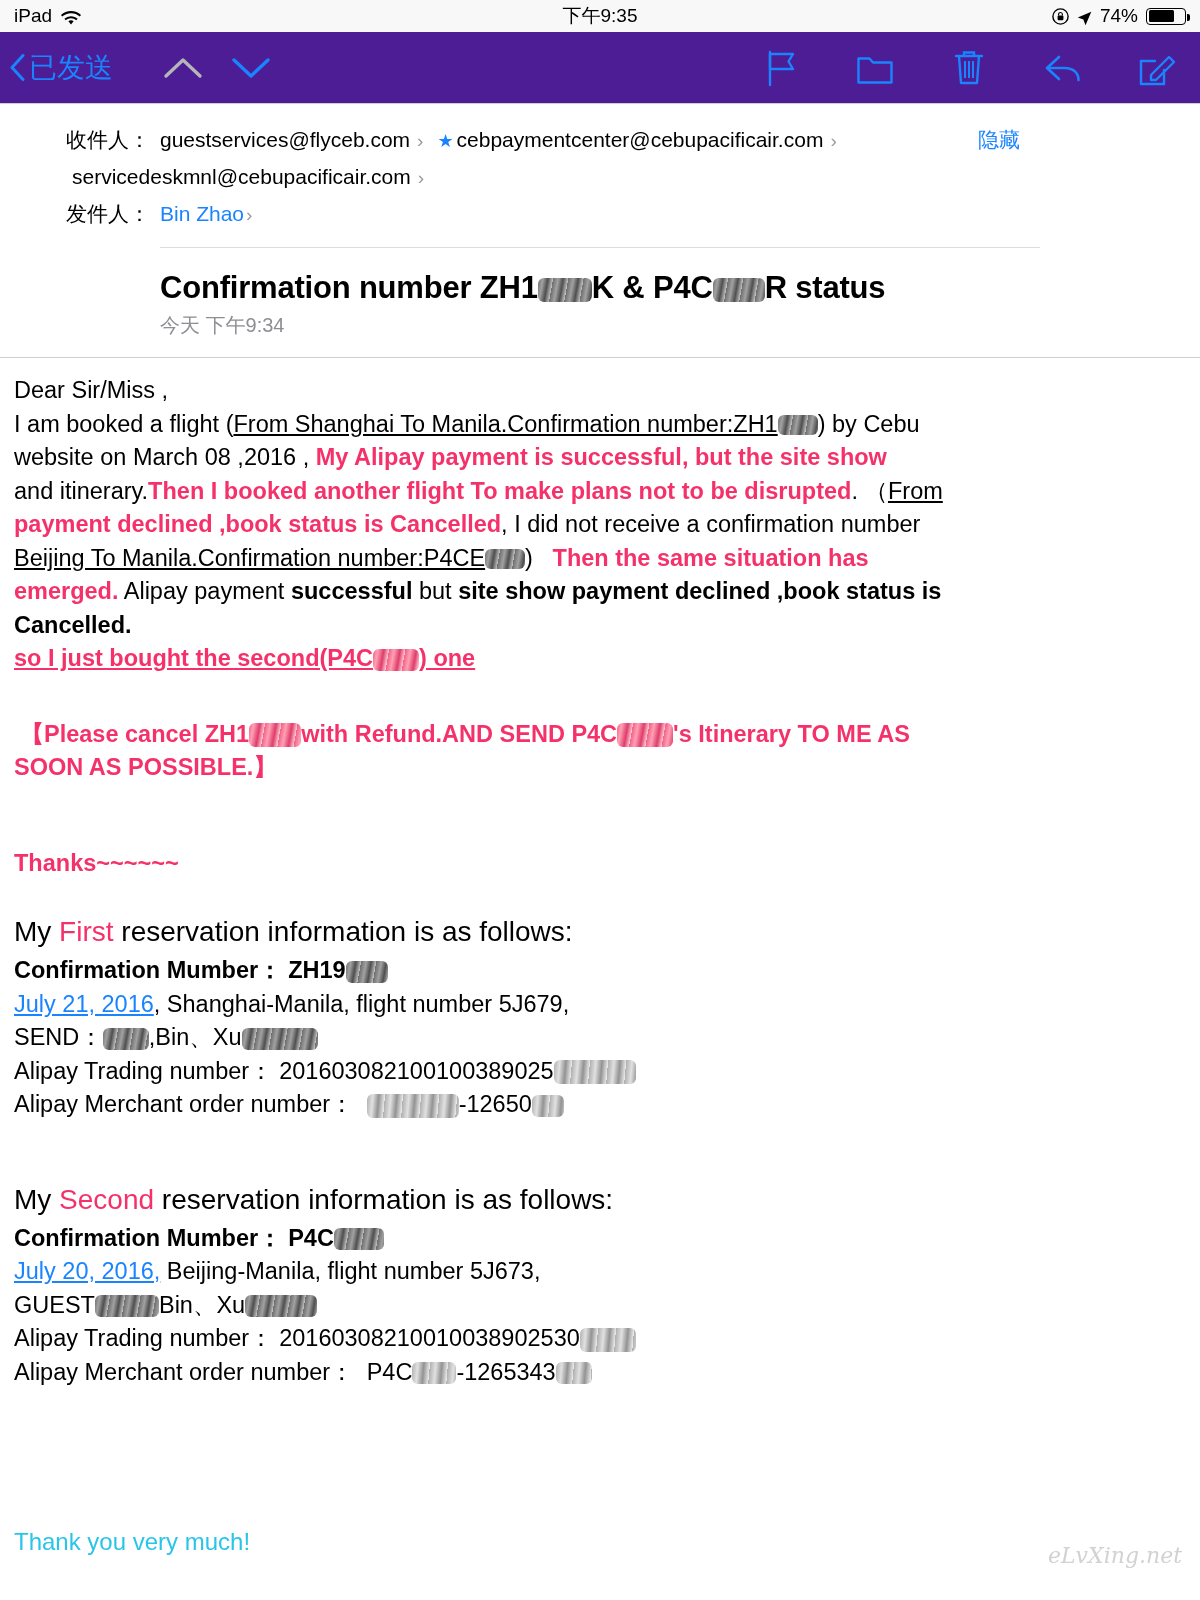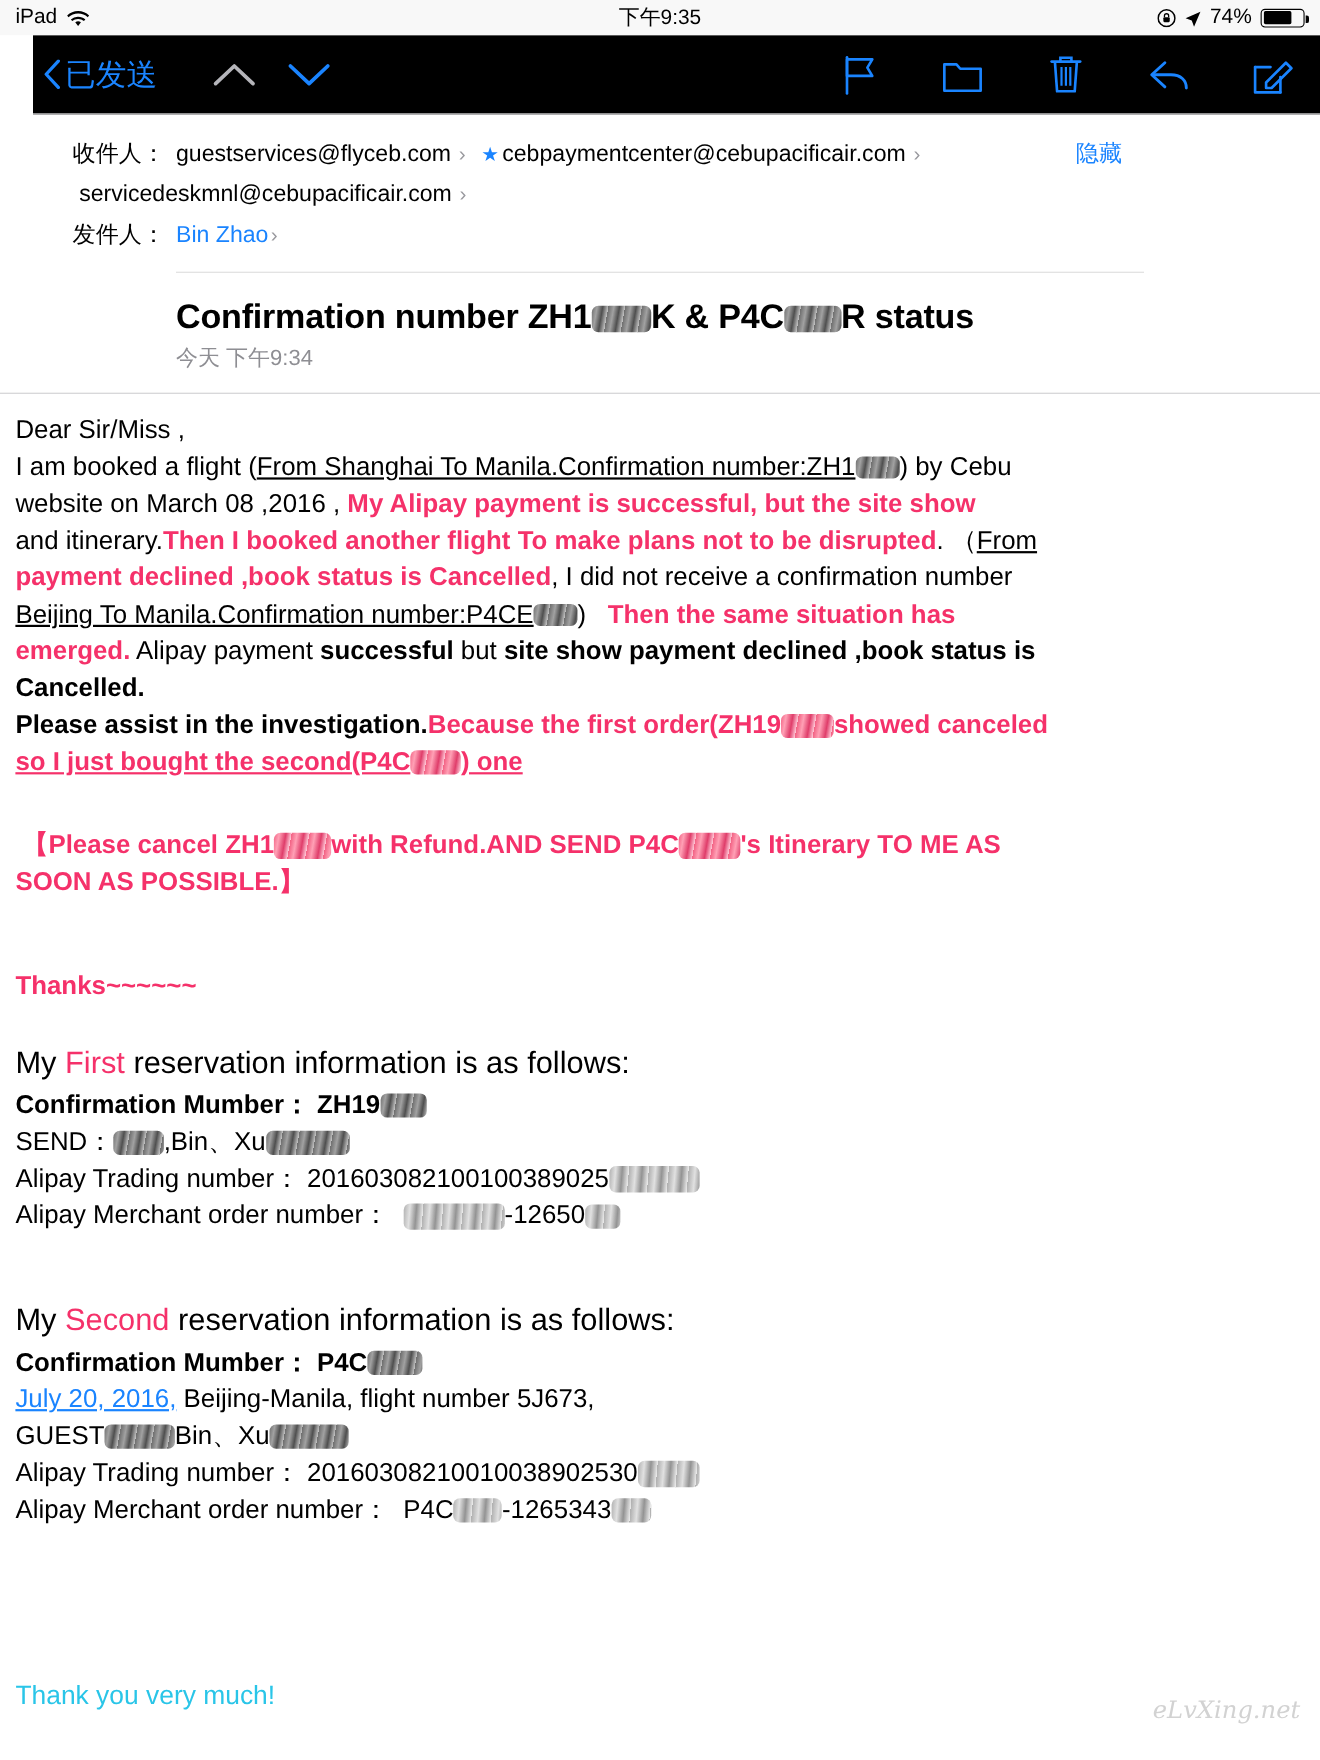--- a/index.html
+++ b/index.html
@@ -63,27 +63,26 @@
     right: -5px; top: 5px;
     width: 3px; height: 7px;
     background: #000;
     border-radius: 0 2px 2px 0;
   }
   .batt-fill { background: #000; height: 100%; width: 74%; border-radius: 1.5px; }
 
   
   .toolbar {
     height: 72px;
-    background: #000000;
+    background: #4c1d95;
     border-bottom: 1px solid #cfcfd1;
     display: flex;
     align-items: center;
     padding: 0 14px 0 10px;
     box-sizing: border-box;
-    margin-left: 30px;
   }
   .back-btn {
     display: flex;
     align-items: center;
     color: #1a84ff;
     font-size: 28px;
     gap: 4px;
   }
   .chev-left {
     width: 15px; height: 27px;
@@ -379,23 +378,20 @@
   </p>
 
   <p>
     <span class="pink">emerged.</span><span> Alipay payment </span><span class="b">successful</span><span> but </span><span class="b">site show payment declined ,book status is</span>
   </p>
 
   <p>
     <span class="b">Cancelled.</span>
   </p>
 
-  <p>
-    <span class="b">Please assist in the investigation.</span><span class="pink">Because the first order(ZH19</span><span class="redact pinkish" style="width:48px;height:22px;"></span><span class="pink">showed canceled</span>
-  </p>
 
   <p>
     <span class="pink u">so I just bought the second(P4C</span><span class="redact pinkish" style="width:46px;height:22px;"></span><span class="pink u">) one</span>
   </p>
 
   <p class="blk" style="height:42px;"></p>
 
   <p>
     &nbsp;<span class="pink">【Please cancel ZH1</span><span class="redact pinkish" style="width:52px;height:24px;"></span><span class="pink">with Refund.AND SEND P4C</span><span class="redact pinkish" style="width:56px;height:24px;"></span><span class="pink">'s Itinerary TO ME AS</span>
   </p>
@@ -412,20 +408,23 @@
   <p style="height:30px;"></p>
 
   <p class="sec-head">
     <span>My </span><span class="pink-plain">First</span><span> reservation information is as follows:</span>
   </p>
 
   <p>
     <span class="b">Confirmation Mumber：</span>&nbsp;<span class="b">ZH19</span><span class="redact" style="width:42px;height:22px;"></span>
   </p>
 
+  <p>
+    <span class="link-blue">July 21, 2016</span><span>,  Shanghai-Manila, flight number  5J679,</span>
+  </p>
 
   <p>
     <span>SEND：</span><span class="redact" style="width:46px;height:22px;"></span><span>,Bin、Xu</span><span class="redact" style="width:76px;height:22px;"></span>
   </p>
 
   <p>
     <span>Alipay Trading number：</span>&nbsp;<span>201603082100100389025</span><span class="redact lightgray" style="width:82px;height:24px;"></span>
   </p>
 
   <p>

